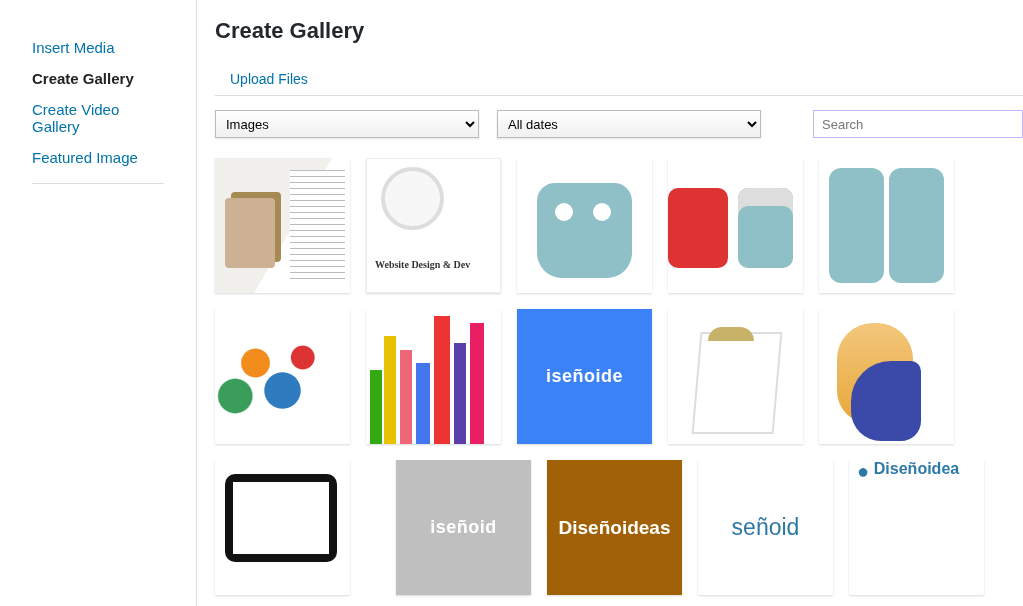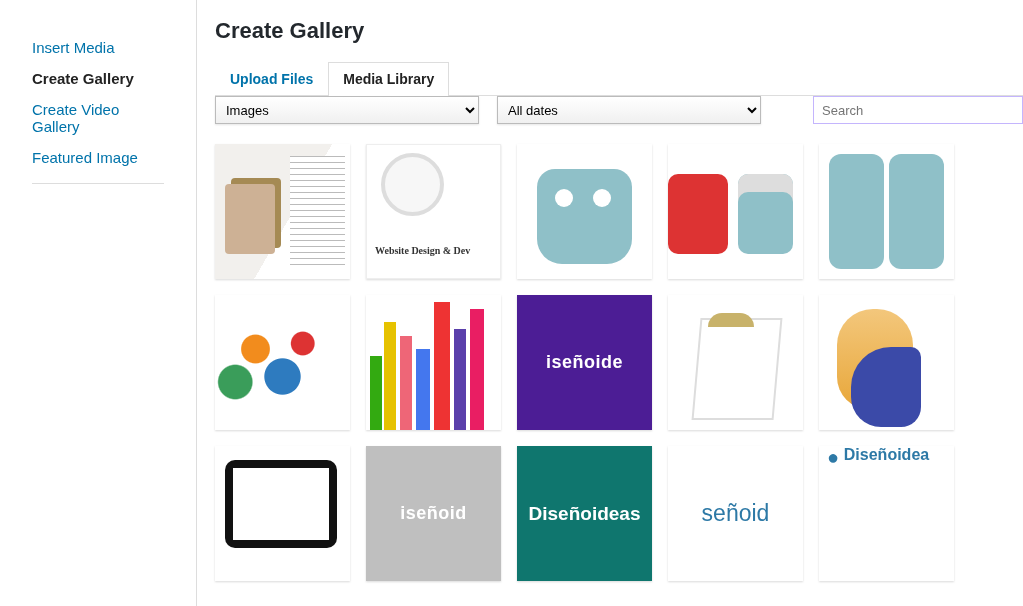--- a/index.html
+++ b/index.html
@@ -38,22 +38,21 @@
     }
     .page-title {
       font-size: 22px;
       font-weight: 600;
       color: #23282d;
       margin-bottom: 18px;
     }
     .tabs {
       display: flex;
       border-bottom: 1px solid #ddd;
-      margin-bottom: 0;
-      font-weight: bold;
+      margin-bottom: 14px;
     }
     .tab {
       padding: 8px 14px;
       font-size: 14px;
       color: #0073aa;
       cursor: pointer;
       border: 1px solid transparent;
       border-bottom: none;
     }
     .tab.active {
@@ -123,33 +122,33 @@
                   radial-gradient(circle at 15% 70%, #3a9d5a 0 12%, transparent 13%);}
     .t7 { background:#fff;}
     .t7::before{ content:""; position:absolute; inset:0; background:
       linear-gradient( to top, #3a1 0 55%, transparent 55%) 4px 0/12px 100% no-repeat,
       linear-gradient( to top, #e6c200 0 80%, transparent 80%) 18px 0/12px 100% no-repeat,
       linear-gradient( to top, #e67 0 70%, transparent 70%) 34px 0/12px 100% no-repeat,
       linear-gradient( to top, #47e 0 60%, transparent 60%) 50px 0/14px 100% no-repeat,
       linear-gradient( to top, #e33 0 95%, transparent 95%) 68px 0/16px 100% no-repeat,
       linear-gradient( to top, #5a3fab 0 75%, transparent 75%) 88px 0/12px 100% no-repeat,
       linear-gradient( to top, #e91e63 0 90%, transparent 90%) 104px 0/14px 100% no-repeat; }
-    .t8 { background:#4c1d95; display:flex; align-items:center; justify-content:center;}
+    .t8 { background:#3b82f6; display:flex; align-items:center; justify-content:center;}
     .t8txt { color:#fff; font-weight:bold; font-size:18px; letter-spacing:0.5px;}
     .t9 { background:#fff;}
     .t9::before { content:""; position:absolute; left:28px; bottom:10px; width:78px; height:98px; background:#fff; border:2px solid #ddd; transform:skewX(-5deg);}
     .t9::after { content:""; position:absolute; left:40px; top:18px; width:46px; height:14px; background:#c8b26a; border-radius:14px 14px 0 0;}
     .t10 { background:#fff;}
     .t10::before { content:""; position:absolute; left:18px; top:14px; width:76px; height:100px; background:linear-gradient(#f3c77c,#e8a73a); border-radius:36px 36px 32px 32px;}
     .t10::after{ content:""; position:absolute; left:32px; top:52px; width:70px; height:80px; background:#3b4aa8; border-radius:40px 10px 20px 30px;}
     .t11 { background:#fff;}
     .t11::before { content:""; position:absolute; left:10px; top:14px; width:112px; height:88px; background:#111; border-radius:10px;}
     .t11::after { content:""; position:absolute; left:18px; top:22px; width:96px; height:72px; background:#fff;}
-    .t12 { background:#bfbfbf; display:flex; align-items:center; justify-content:center;}
-    .t13 { background:#0f766e; display:flex; align-items:center; justify-content:center;}
+    .t12 { background:#bfbfbf; display:flex; align-items:center; justify-content:center;margin-left:30px;}
+    .t13 { background:#a16207; display:flex; align-items:center; justify-content:center;}
     .t13txt { color:#fff; font-weight:bold; font-size:19px;}
     .t14 { background:#fff; display:flex; align-items:center; justify-content:center;}
     .t14txt { color:#2d79a6; font-weight:normal; font-size:23px;}
     .t15 { background:#fff; display:flex; align-items:flex-start; justify-content:center;}
     .t15txt { color:#2d79a6; font-weight:bold; font-size:16px;}
     .t15::before { content:"●"; color:#2d79a6; font-size:20px; position:absolute; left:8px;}
   </style>
 </head>
 <body>
 
@@ -159,21 +158,20 @@
   <div class="sidebar-item">Create Video Gallery</div>
   <div class="sidebar-item">Featured Image</div>
   <hr>
 </div>
 
 <div class="main">
   <h1 class="page-title">Create Gallery</h1>
 
   <div class="tabs">
     <div class="tab">Upload Files</div>
-    <div class="tab active">Media Library</div>
   </div>
 
   <div class="filter-bar">
     <select class="filter-select">
       <option>Images</option>
     </select>
     <select class="filter-select">
       <option>All dates</option>
     </select>
     <div class="search-wrap">

